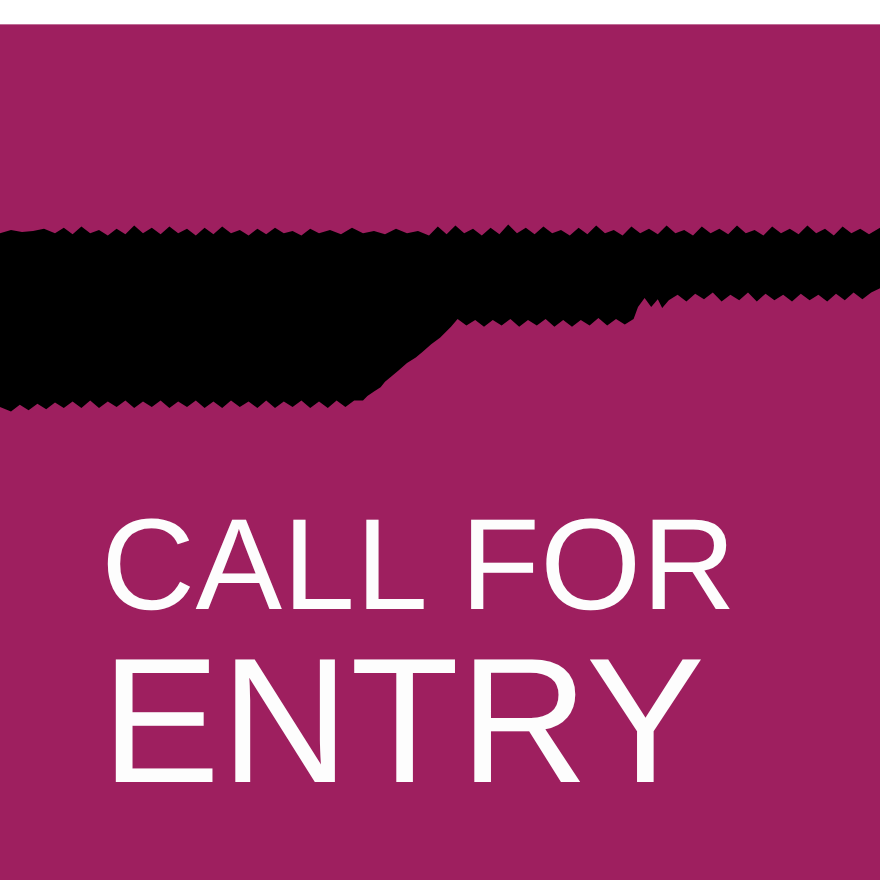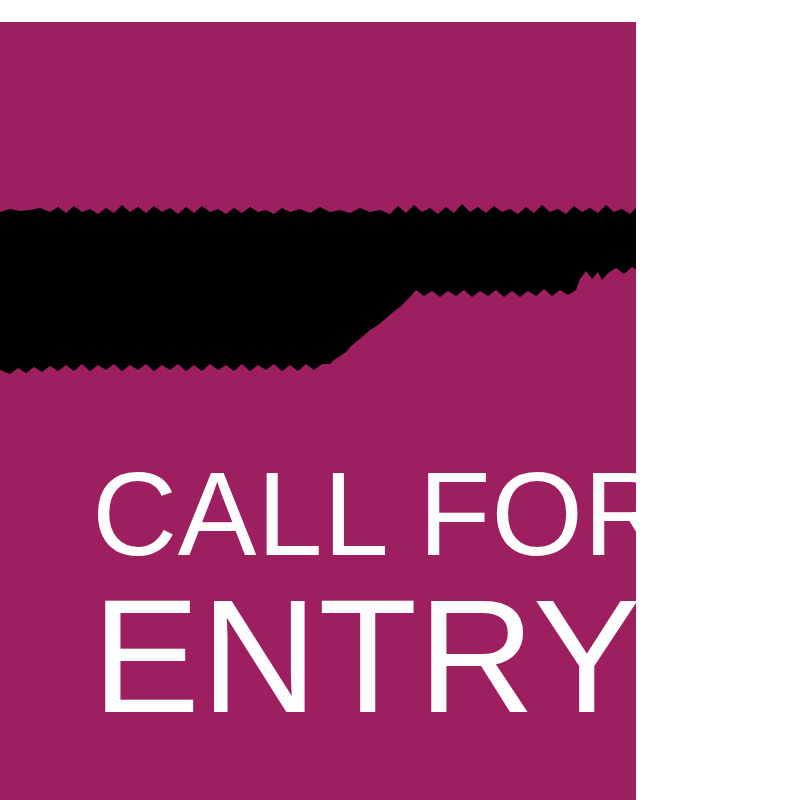--- a/index.html
+++ b/index.html
@@ -7,21 +7,21 @@
     margin: 0;
     padding: 0;
     background: #ffffff;
   }
   body {
     font-family: "Liberation Sans", sans-serif;
   }
 
   #poster {
     position: relative;
-    width: 636px;
+    width: 800px;
     height: 800px;
     overflow: hidden;
     background: #ffffff;
   }
 
   
   .magenta-field {
     position: absolute;
     left: 0;
     top: 22px;

